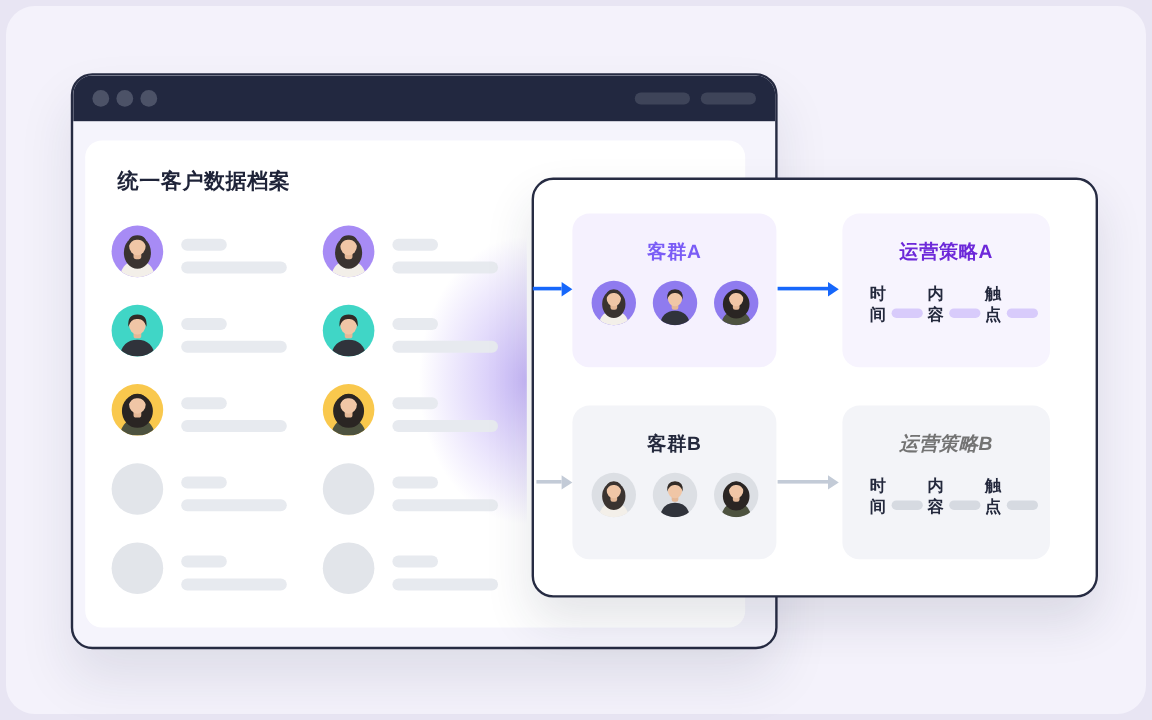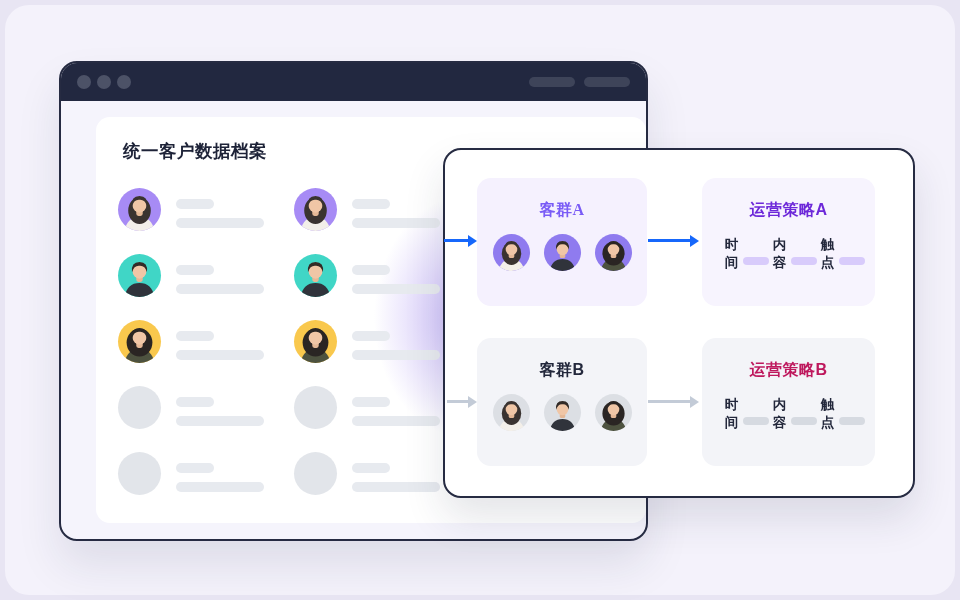--- a/index.html
+++ b/index.html
@@ -16,21 +16,21 @@
     box-sizing:border-box;border:2px solid var(--line,#262B42);border-radius:18px;
     background:var(--window-body,#F5F4FC);overflow:hidden;
     box-shadow:0 24px 44px rgba(34,40,64,.10);
   }
   .titlebar{height:38px;background:var(--titlebar,#222840);display:flex;align-items:center;padding:0 16px}
   .dots{display:flex;gap:6px}
   .dot{width:14px;height:14px;border-radius:50%;background:var(--dot,#4C5267)}
   .tb-pills{margin-left:auto;display:flex;gap:9px}
   .tb-pill{width:46px;height:10px;border-radius:5px;background:var(--tbpill,#3E4459)}
 
-  .content-card{position:absolute;left:35px;top:54px;width:550px;height:406px;background:#fff;border-radius:14px}
+  .content-card{position:absolute;left:10px;top:54px;width:550px;height:406px;background:#fff;border-radius:14px}
   .card-title{position:absolute;left:27px;top:22px;margin:0;font-size:17.5px;font-weight:700;
     color:var(--title,#1E2338);letter-spacing:.5px}
   .glow{position:absolute;left:246px;top:50px;width:122px;height:300px;pointer-events:none}
 
   .profile-grid{position:absolute;inset:0}
   .profile-row{position:absolute;left:0;width:100%;height:43px}
   .profile-cell{position:absolute;top:0;width:176px;height:43px}
   .avatar{display:block;border-radius:50%;overflow:hidden;flex:none}
   .profile-cell .avatar{position:absolute;left:0;top:0}
   .avatar svg{display:block}
@@ -196,21 +196,21 @@
             </div>
           </div>
         </div>
     </div>
   </div>
 </div>
 
 <div class="flow-panel">
 
   <div class="seg-card pos-seg-0" style="background: rgb(245, 241, 254);">
-    <div class="seg-title" style="color: rgb(122, 92, 246); font-family: Liberation Serif, serif;">客群A</div>
+    <div class="seg-title" style="color: rgb(122, 92, 246);">客群A</div>
     <div class="member-row">
         <span class="avatar" style="width:37px;height:37px;background:#8F7BEF">
           <svg viewBox="0 0 40 40" width="100%" height="100%" xmlns="http://www.w3.org/2000/svg">
             <path d="M6 41 Q8 27 20 27 Q32 27 34 41 Z" fill="#F3EFE9"></path>
             <ellipse cx="20" cy="21" rx="10.5" ry="12.5" fill="#3A3330"></ellipse>
             <rect x="17" y="19" width="6" height="7" rx="2" fill="#E5B896"></rect>
             <ellipse cx="20" cy="15.5" rx="6.5" ry="7.5" fill="#F0C6A6"></ellipse>
             <path d="M13 17 Q12 7.5 20 7.5 Q28 7.5 27 17 Q25 10.5 20 11 Q15 10.5 13 17 Z" fill="#3A3330"></path>
           </svg>
         </span>
@@ -278,21 +278,21 @@
             <ellipse cx="20" cy="21" rx="12" ry="13" fill="#2A2523"></ellipse>
             <rect x="17" y="19" width="6" height="7" rx="2" fill="#E5B896"></rect>
             <ellipse cx="20" cy="15.5" rx="6.5" ry="7.5" fill="#F0C6A6"></ellipse>
             <path d="M13 17 Q12 7.5 20 7.5 Q28 7.5 27 17 Q25 10.5 20 11 Q15 10.5 13 17 Z" fill="#2A2523"></path>
           </svg>
         </span>
       </div>
   </div>
 
   <div class="strat-card pos-strat-1" style="background: rgb(243, 244, 248);">
-    <div class="seg-title" style="color: #be185d;">运营策略B</div>
+    <div class="seg-title" style="color: #737373; font-style: italic;">运营策略B</div>
     <div class="strat-cols">
         <div class="strat-col">
           <span class="strat-label" style="color:#23283C">时间</span>
           <span class="strat-pill" style="background:#D6DAE1"></span>
         </div>
         <div class="strat-col">
           <span class="strat-label" style="color:#23283C">内容</span>
           <span class="strat-pill" style="background:#D6DAE1"></span>
         </div>
         <div class="strat-col">

